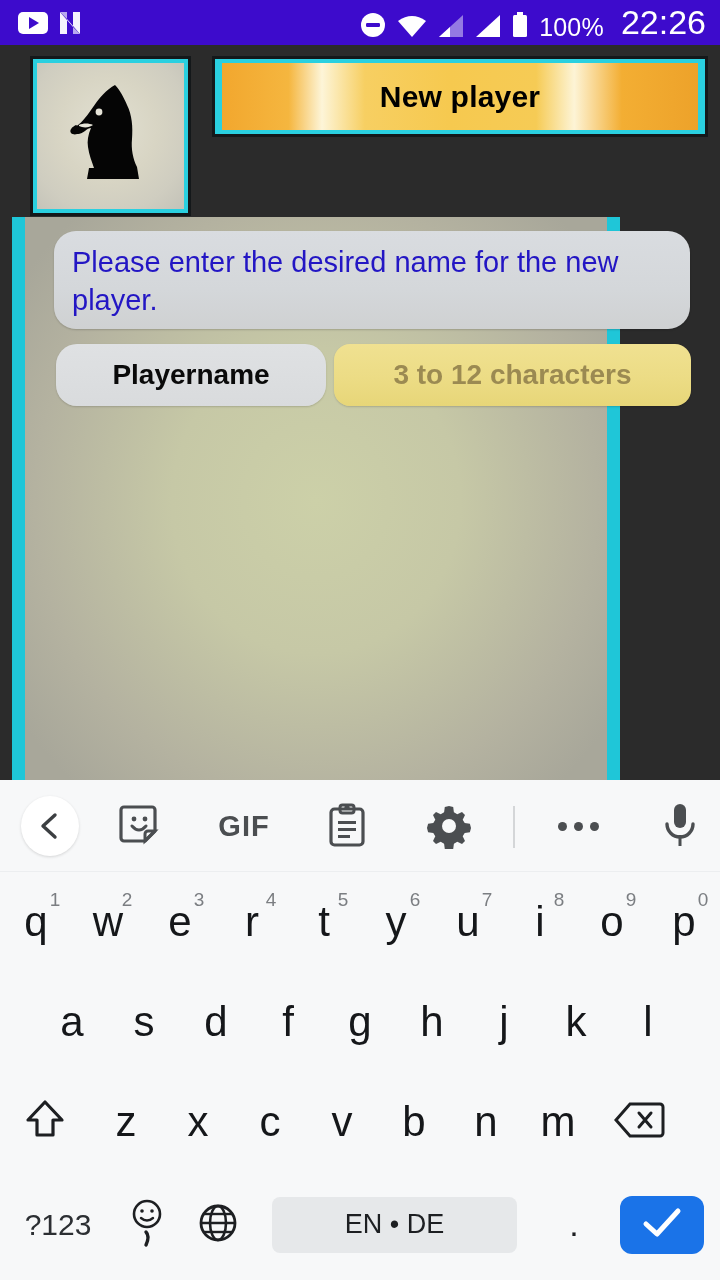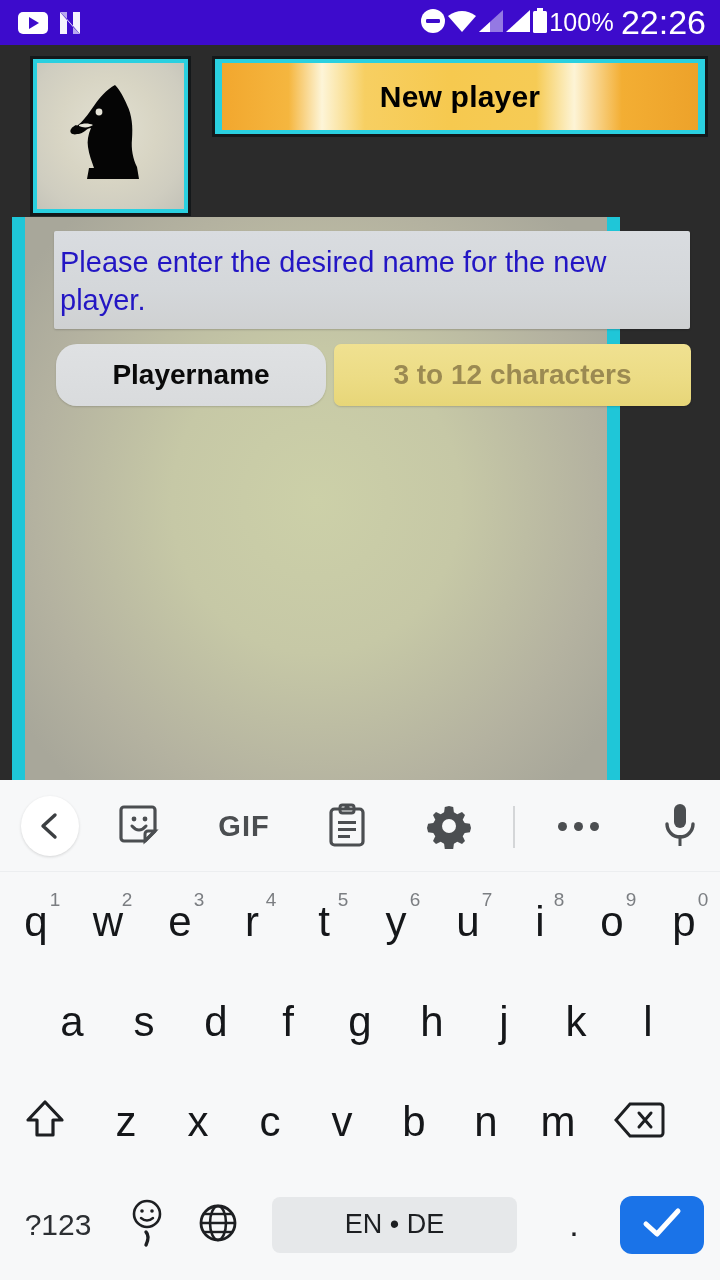--- a/index.html
+++ b/index.html
@@ -13,21 +13,21 @@
 
   
   .statusbar {
     position: absolute; left: 0; top: 0; width: 720px; height: 45px;
     background: #3d0bcc;
     display: flex; align-items: center;
     padding: 0 14px 0 18px;
     color: #ffffff;
   }
   .sb-left { display: flex; align-items: center; gap: 10px; }
-  .sb-right { margin-left: auto; display: flex; align-items: center; gap: 1px; }
+  .sb-right { margin-left: auto; display: flex; align-items: flex-end; gap: 11px; }
   .sb-text { font-size: 25px; font-weight: 400; letter-spacing: .2px; }
   .sb-clock { font-size: 34px; font-weight: 400; margin-left: 6px; }
   .ic-yt { width: 30px; height: 22px; background: #fff; border-radius: 5px; position: relative; }
   .ic-yt::after {
     content: ""; position: absolute; left: 11px; top: 5px;
     border-left: 10px solid #3d0bcc;
     border-top: 6px solid transparent; border-bottom: 6px solid transparent;
   }
   .ic-n { width: 24px; height: 26px; position: relative; }
   .ic-n svg { display: block; }
@@ -86,41 +86,41 @@
     left: 190px; top: 96px; width: 490px; height: 77px;
     background: linear-gradient(to right,
       #bfc2c2 0%, #cfd2d2 10%, #fdfdfd 19%, #d6d8d8 27%,
       #b9bcbc 46%, #c6c9c9 64%, #fbfbfb 74%, #c9cccc 86%, #b2b5b5 100%);
   }
 
   
   .msg-panel {
     position: absolute; left: 29px; top: 186px; width: 636px; height: 98px;
     background: linear-gradient(to bottom, #d9dce0 0%, #d4d7da 60%, #cfd1d2 100%);
-    border-radius: 2px;
+    border-radius: 22px;
     box-shadow: 0 1px 2px rgba(0,0,0,.18);
-    padding: 12px 6px;
+    padding: 12px 18px;
   }
   .msg-text {
     font-size: 29px; line-height: 38px; color: #2316c4; font-weight: 400;
   }
 
   
   .label-chip {
     position: absolute; left: 31px; top: 299px; width: 270px; height: 62px;
     background: linear-gradient(to bottom, #dfe1e3 0%, #d9dbdd 100%);
     border-radius: 21px;
     box-shadow: 0 1px 2px rgba(0,0,0,.16);
     display: flex; align-items: center; justify-content: center;
     font-size: 28px; font-weight: 700; color: #0a0a0a;
   }
   .name-input {
     position: absolute; left: 309px; top: 299px; width: 357px; height: 62px;
     background: linear-gradient(to bottom, #f0e191 0%, #ecdc85 55%, #e7d678 100%);
-    border-radius: 7px;
+    border-radius: 16px;
     box-shadow: 0 1px 2px rgba(0,0,0,.16);
     display: flex; align-items: center; justify-content: center;
     font-size: 28px; font-weight: 700; color: #9b8a52;
   }
 
   
   .keyboard {
     position: absolute; left: 0; top: 780px; width: 720px; height: 544px;
     background: #f7f8f9;
     font-family: Liberation Sans, sans-serif;

